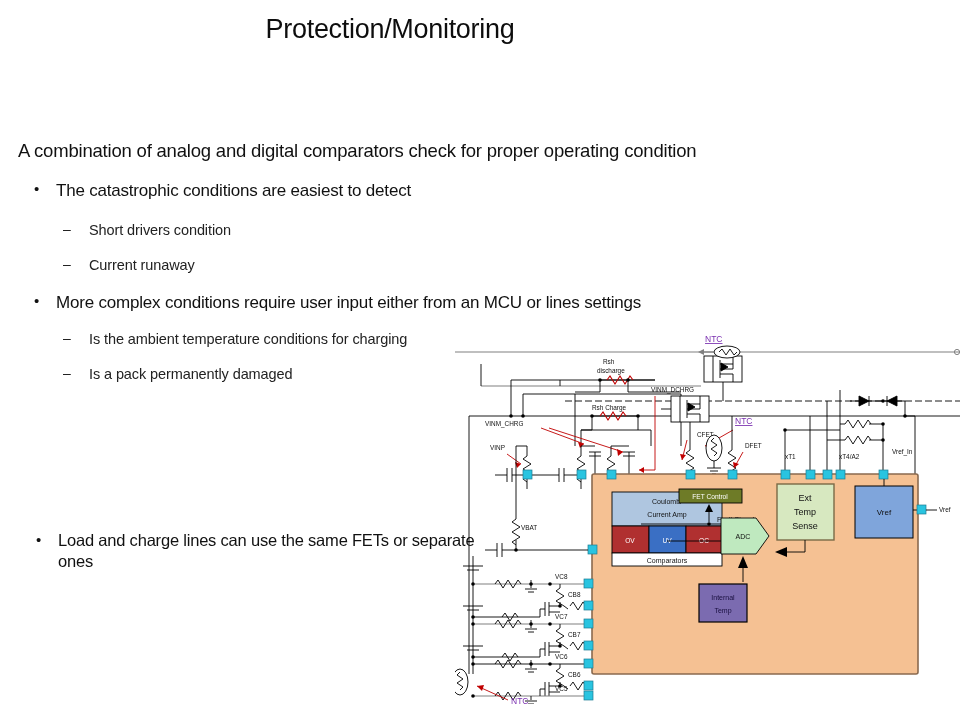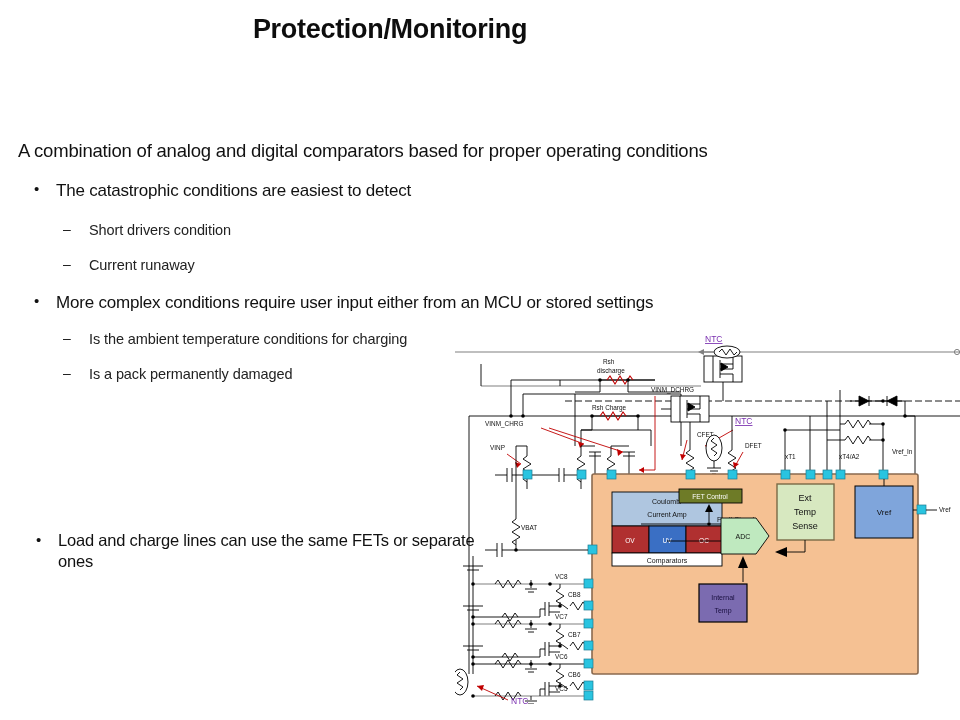--- a/index.html
+++ b/index.html
@@ -5,21 +5,21 @@
   html,body{margin:0;padding:0;}
   body{
     width:960px;height:720px;background:#ffffff;
     font-family:"Liberation Sans",sans-serif;
     color:#000;overflow:hidden;position:relative;
   }
   #slide{position:absolute;left:0;top:0;width:960px;height:720px;}
 
   .title{
     position:absolute;left:0;top:14px;width:780px;text-align:center;
-    font-size:27px;font-weight:bold;letter-spacing:-0.3px;color:#0d0d0d;
+    font-size:27px;font-weight:normal;letter-spacing:-0.3px;color:#0d0d0d;
     font-family:"Liberation Sans",sans-serif;
   }
 
   .lead{
     position:absolute;left:18px;top:140px;width:940px;
     font-size:18.5px;color:#111;letter-spacing:-0.2px;
   }
 
   .b1{position:absolute;font-size:17px;color:#111;letter-spacing:-0.2px;}
   .b1 .bul{position:absolute;left:-22px;top:-1px;font-size:15px;}
@@ -50,40 +50,40 @@
   .dot{fill:#000;}
   .pad{fill:#29c4e0;stroke:#1d7d92;stroke-width:0.7;}
 </style>
 </head>
 <body>
 
 <div id="slide">
 
   <div class="title">Protection/Monitoring</div>
 
-  <div class="lead">A combination of analog and digital comparators based for proper operating conditions</div>
+  <div class="lead">A combination of analog and digital comparators check for proper operating condition</div>
 
   <div class="b1" style="left:56px;top:181px;">
     <span class="bul">•</span>
     <span>The catastrophic conditions are easiest to detect</span>
   </div>
 
   <div class="b2" style="left:89px;top:222px;">
     <span class="dash">–</span>
     <span>Short drivers condition</span>
   </div>
 
   <div class="b2" style="left:89px;top:257px;">
     <span class="dash">–</span>
     <span>Current runaway</span>
   </div>
 
   <div class="b1" style="left:56px;top:293px;">
     <span class="bul">•</span>
-    <span>More complex conditions require user input either from an MCU or stored settings</span>
+    <span>More complex conditions require user input either from an MCU or lines settings</span>
   </div>
 
   <div class="b2" style="left:89px;top:331px;">
     <span class="dash">–</span>
     <span>Is the ambient temperature conditions for charging</span>
   </div>
 
   <div class="b2" style="left:89px;top:366px;">
     <span class="dash">–</span>
     <span>Is a pack permanently damaged</span>

